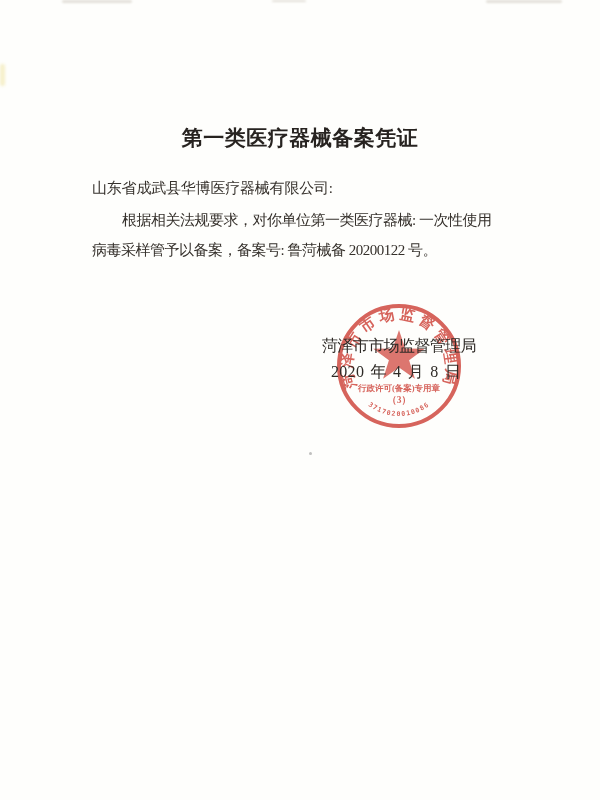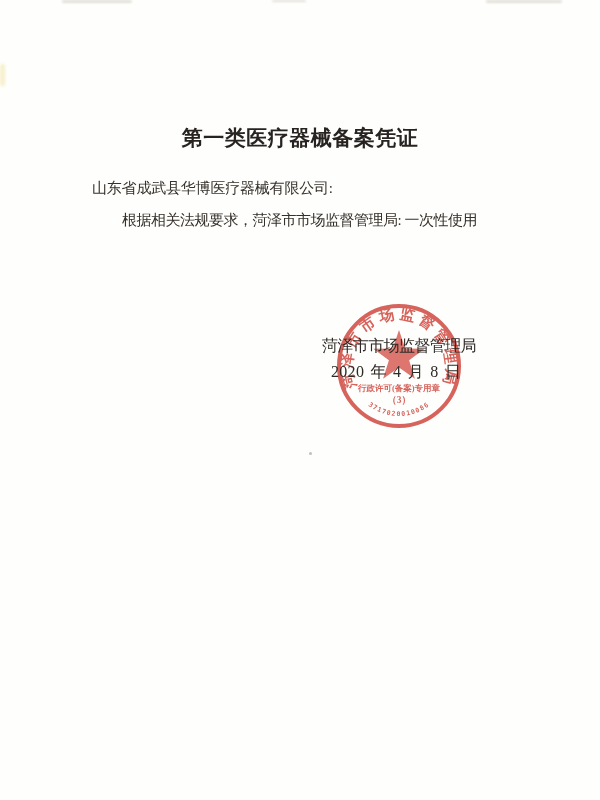--- a/index.html
+++ b/index.html
@@ -139,22 +139,23 @@
   <div class="scan-smudge smudge-a"></div>
   <div class="scan-smudge smudge-b"></div>
   <div class="scan-smudge smudge-c"></div>
   <div class="scan-smudge smudge-edge"></div>
   <div class="speck"></div>
 
   <div class="doc-title">第一类医疗器械备案凭证</div>
 
   <div class="recipient">山东省成武县华博医疗器械有限公司:</div>
 
-  <div class="body-line body-line-1">根据相关法规要求，菏泽市市场监督管理局: 一次性使用</div>
+  <div class="body-line body-line-1">根据相关法规要求，对你单位第一类医疗器械: 一次性使用</div>
 
+  <div class="body-line body-line-2">病毒采样管予以备案，备案号: 鲁菏械备 20200122 号。</div>
 
   <svg class="seal" viewBox="0 0 160 160" xmlns="http://www.w3.org/2000/svg" xmlns:xlink="http://www.w3.org/1999/xlink">
     <defs>
       <path id="arcTop" d="M 39.3 103.5 A 47 47 0 1 1 120.7 103.5" fill="none"></path>
       <path id="arcBottom" d="M 33 97.1 A 50 50 0 0 0 127 97.1" fill="none"></path>
     </defs>
     <circle class="seal-ring" cx="80" cy="80" r="60"></circle>
     <text class="seal-arc-text" text-anchor="middle">
       <textPath href="#arcTop" xlink:href="#arcTop" startOffset="50%">菏泽市市场监督管理局</textPath>
     </text>

